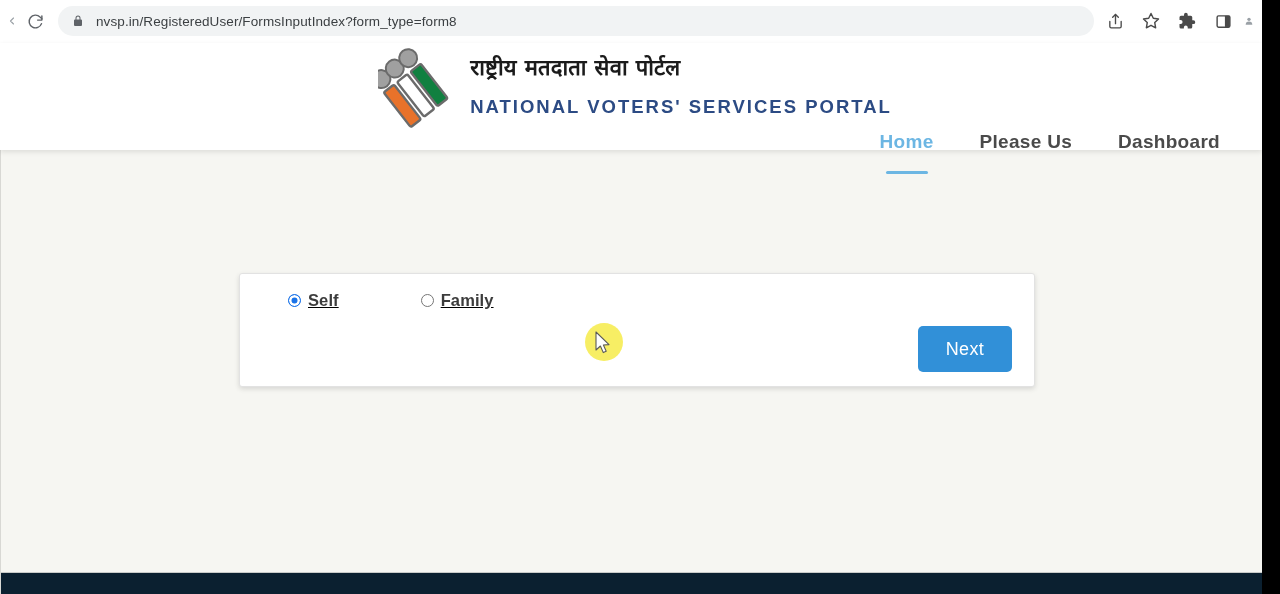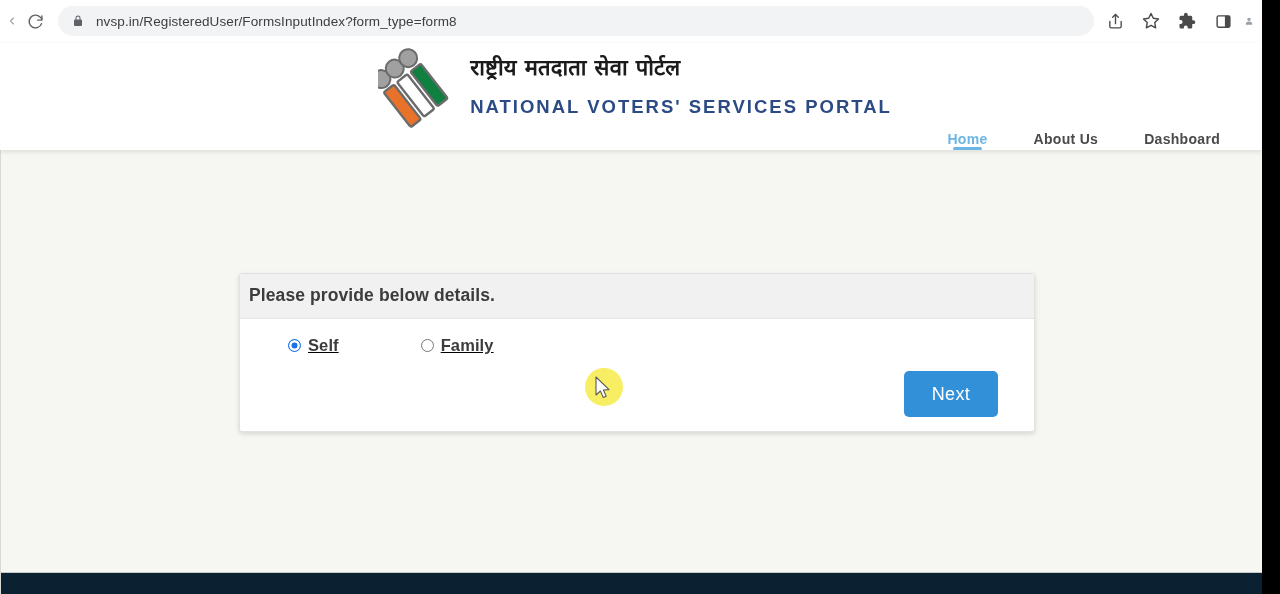--- a/index.html
+++ b/index.html
@@ -180,27 +180,27 @@
   .main-nav {
     margin-left: auto;
     display: flex;
     align-items: center;
     gap: 46px;
     padding-right: 42px;
     padding-top: 2px;
   }
 
   .nav-link {
-    font-size: 14px;
+    font-size: 19px;
     font-weight: 700;
     color: #4a4a4a;
     letter-spacing: 0.3px;
     text-decoration: none;
     position: relative;
-    padding-bottom: 3px;
+    padding-bottom: 21px;
     white-space: nowrap;
   }
 
   .nav-link.active { color: #6cb6e3; }
 
   .nav-link.active::after {
     content: "";
     position: absolute;
     left: 6px;
     right: 6px;
@@ -282,21 +282,21 @@
   .radio-label {
     margin-left: 7px;
     font-size: 16.5px;
     font-weight: 700;
     color: #3c3c3c;
     letter-spacing: 0.1px;
   }
 
   .next-wrap {
     position: absolute;
-    right: 36px;
+    right: 22px;
     bottom: 14px;
   }
 
   .next-button {
     background: #3190d8;
     color: #ffffff;
     border: none;
     border-radius: 5px;
     font-family: "Liberation Sans", sans-serif;
     font-size: 18px;
@@ -427,31 +427,28 @@
           </svg>
         </div>
         <div class="brand-text">
           <div class="brand-hindi">राष्ट्रीय मतदाता सेवा पोर्टल</div>
           <div class="brand-english">NATIONAL VOTERS' SERVICES PORTAL</div>
         </div>
       </div>
 
       <nav class="main-nav">
         <a class="nav-link active" href="#">Home</a>
-        <a class="nav-link" href="#">About Us</a>
+        <a class="nav-link" href="#">Please Us</a>
         <a class="nav-link" href="#">Dashboard</a>
       </nav>
     </div>
 
     <div class="page-body">
 
       <div class="form-card">
-        <div class="card-header">
-          <span class="card-header-title">Please provide below details.</span>
-        </div>
 
         <div class="card-body">
           <div class="radio-row">
             <label class="radio-option">
               <span class="radio-dot checked"></span>
               <span class="radio-label">Self</span>
             </label>
             <label class="radio-option">
               <span class="radio-dot"></span>
               <span class="radio-label">Family</span>

